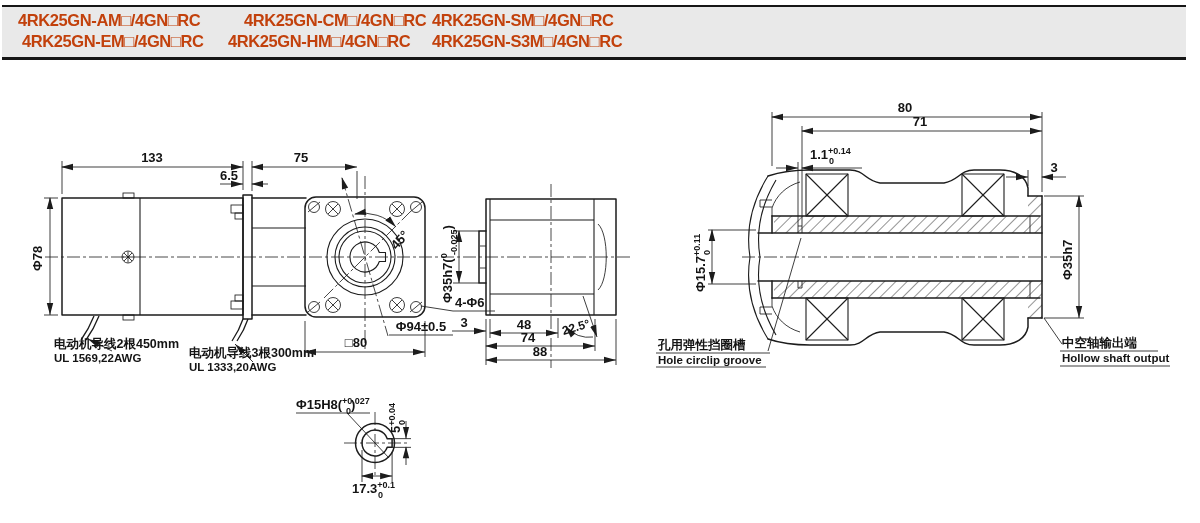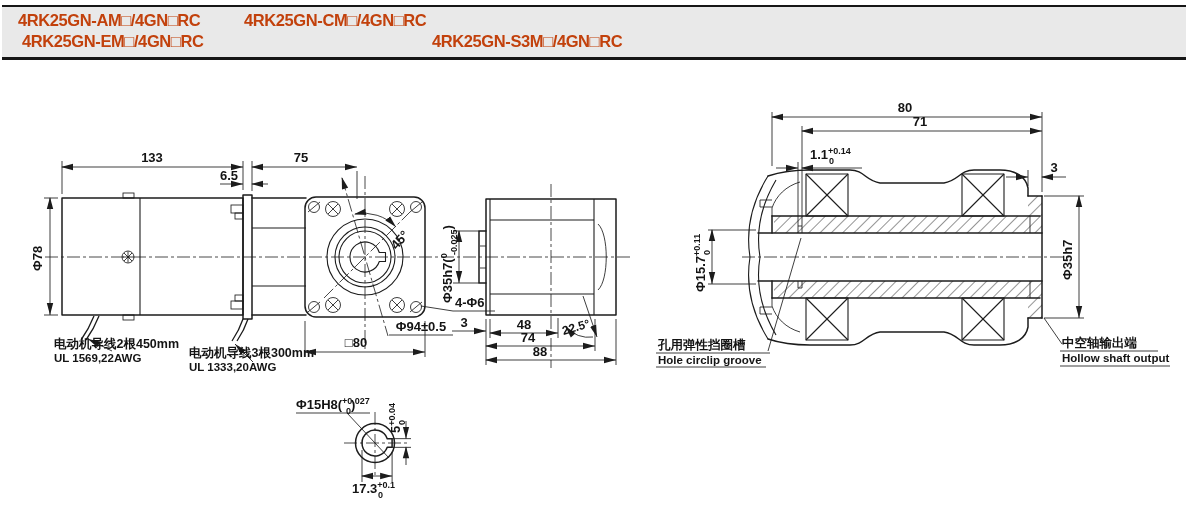--- a/index.html
+++ b/index.html
@@ -22,21 +22,23 @@
   .enl{font-size:11.5px;text-anchor:start;}
 </style>
 </head>
 <body>
 
 <div id="page">
 
   <div id="band">
     <span class="model" style="left:16px;top:4px">4RK25GN-AM□/4GN□RC</span>
     <span class="model" style="left:242px;top:4px">4RK25GN-CM□/4GN□RC</span>
+    <span class="model" style="left:430px;top:4px">4RK25GN-SM□/4GN□RC</span>
     <span class="model" style="left:20px;top:25px">4RK25GN-EM□/4GN□RC</span>
+    <span class="model" style="left:226px;top:25px">4RK25GN-HM□/4GN□RC</span>
     <span class="model" style="left:430px;top:25px">4RK25GN-S3M□/4GN□RC</span>
   </div>
 
   <svg width="1200" height="523" viewBox="0 0 1200 523" style="position:absolute;left:0;top:0">
     <defs>
       <marker id="ae" orient="auto" markerUnits="userSpaceOnUse" markerWidth="13" markerHeight="8" refX="12" refY="4">
         <path d="M0,0.8 L12,4 L0,7.2 Z" fill="#1c1c1c"></path>
       </marker>
       <marker id="as" orient="auto" markerUnits="userSpaceOnUse" markerWidth="13" markerHeight="8" refX="1" refY="4">
         <path d="M12,0.8 L0,4 L12,7.2 Z" fill="#1c1c1c"></path>

